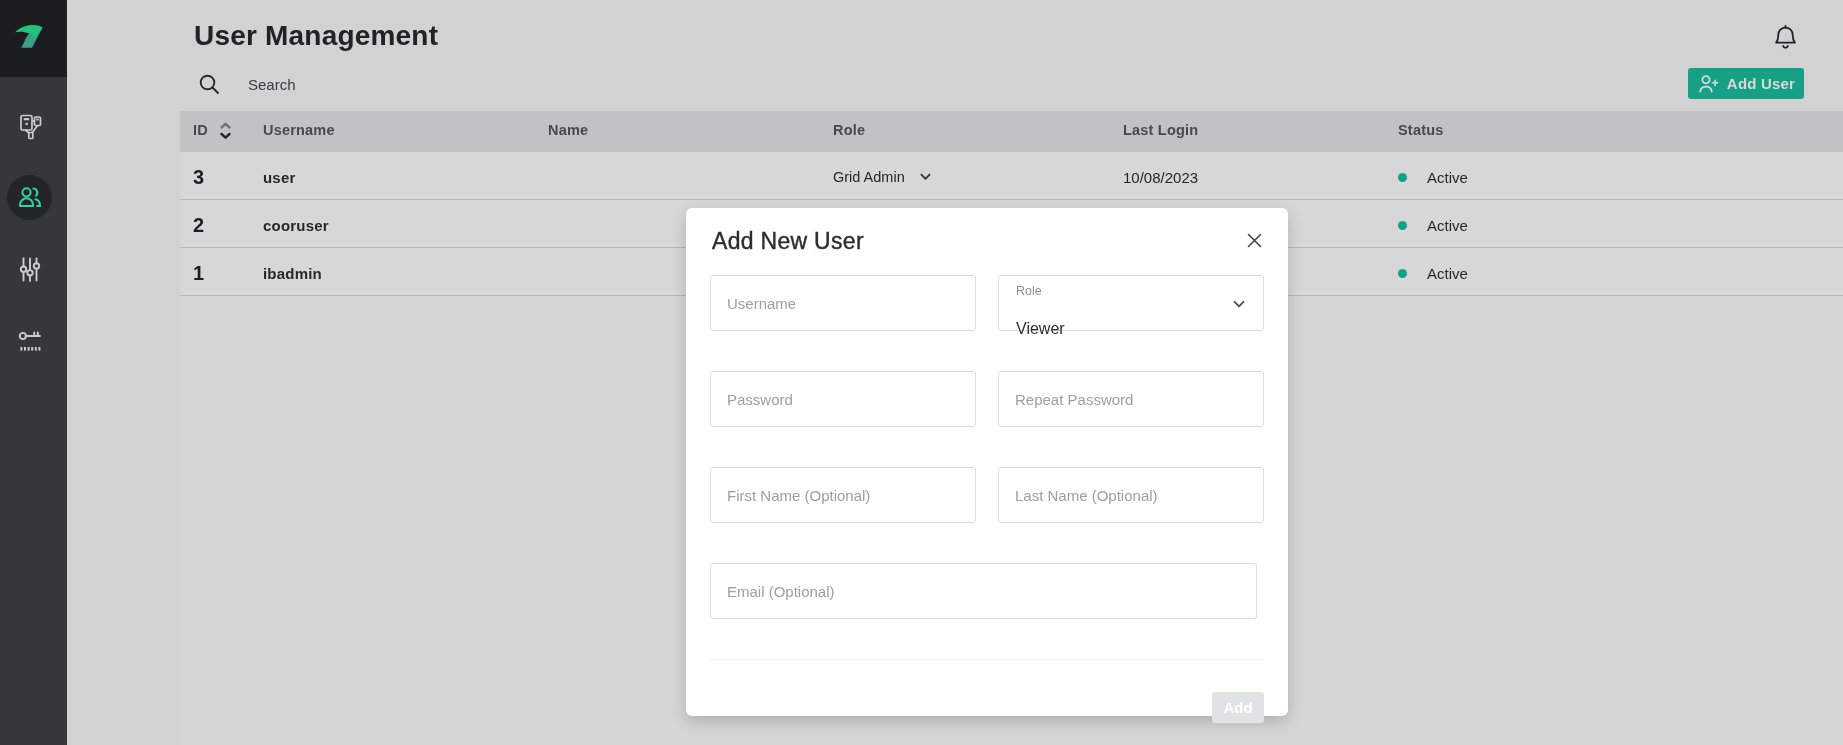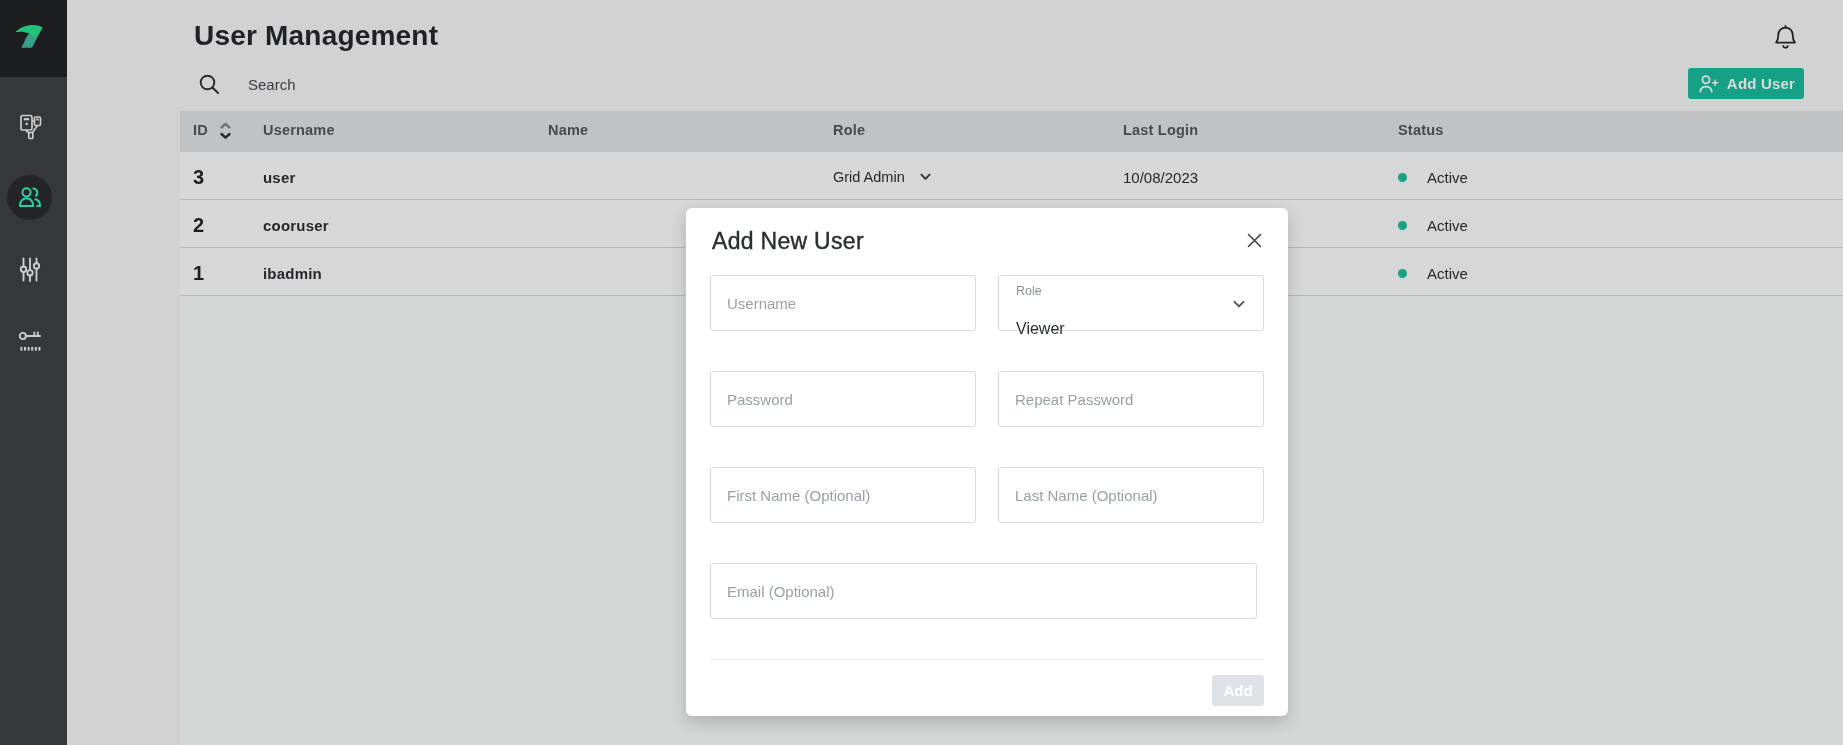--- a/index.html
+++ b/index.html
@@ -72,21 +72,21 @@
   .f-c2{left:312px;}
   .f-r1{top:67px;}
   .f-r2{top:163px;}
   .f-r3{top:259px;}
   .f-email{top:355px;left:24px;width:547px;}
   .role-select{cursor:pointer;}
   .role-label{position:absolute;left:17px;top:8px;font-size:12.5px;color:#8d9297;}
   .role-value{position:absolute;left:17px;top:44px;font-size:16px;color:#2b2e30;}
   .role-chev{position:absolute;right:18px;top:24px;line-height:0;}
   .m-divider{position:absolute;left:24px;top:451px;width:554px;height:1px;background:var(--divider);}
-  .m-add-btn{position:absolute;left:526px;top:467px;width:52px;height:31px;background:var(--disabled-btn);color:#fff;border:none;border-radius:3px;font-family:inherit;font-size:15px;font-weight:700;}
+  .m-add-btn{position:absolute;left:526px;top:484px;width:52px;height:31px;background:var(--disabled-btn);color:#fff;border:none;border-radius:3px;font-family:inherit;font-size:15px;font-weight:700;}
 </style>
 </head>
 <body>
 
 <nav class="sidebar">
   <div class="logo-block">
     <svg width="28" height="25" viewBox="0 0 28 25" style="margin-top:-4px">
       <path d="M14.4,9.3 L19.8,14.2 L13.4,21.2 L9.6,15.9 Z" fill="#52748a"></path>
       <path d="M27.6,3.4 L17,23.8 L6.2,23.8 L13.2,10.6 Z" fill="#37a187"></path>
       <path d="M0.3,8.3 C6.5,2 16,-0.2 24,1.8 L27.6,3.4 L19.8,14.2 C16,8.6 7.5,6.7 0.3,8.3 Z" fill="#22c379"></path>

